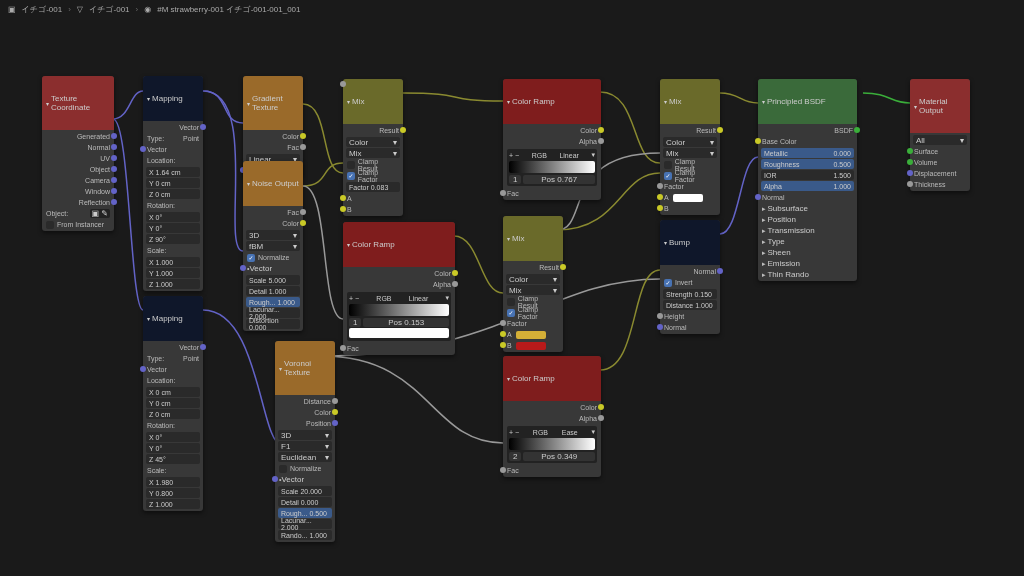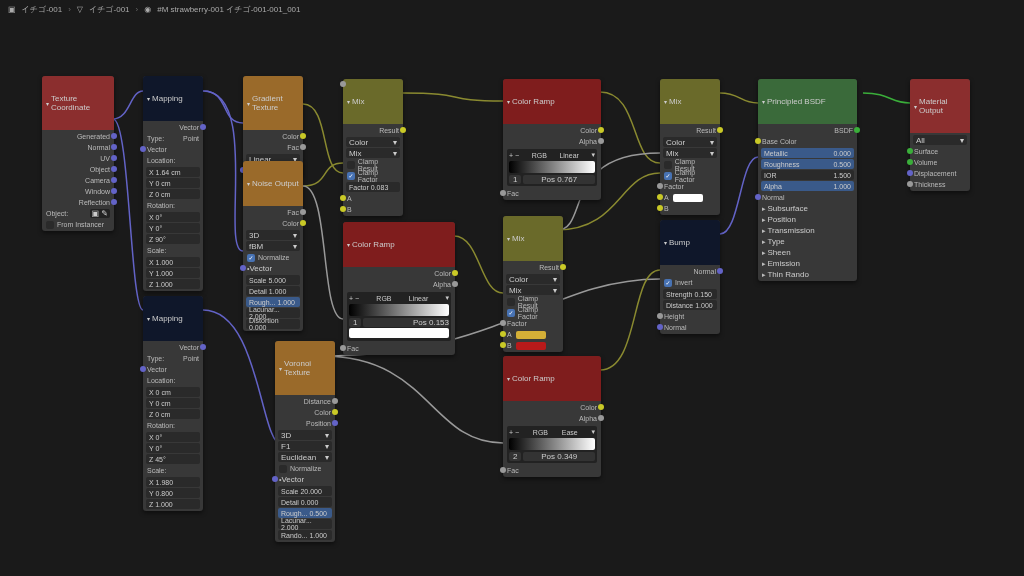--- a/index.html
+++ b/index.html
@@ -426,21 +426,21 @@
     <div class="ramp">
       <div class="ramp-top">
             <span>+ −</span>
             <span>RGB</span>
             <span>Linear</span>
             <span>▾</span>
           </div>
       <div class="ramp-bar"></div>
       <div style="display:flex;gap:2px;margin-top:2px">
             <span style="background:#333;padding:0 4px;border-radius:2px">1</span>
-            <span style="flex:1;background:#333;padding:0 0;border-radius:2px;text-align:right"><span>Pos</span> <span>0.153</span></span>
+            <span style="flex:1;background:#333;padding:0 0;border-radius:2px;text-align:center"><span>Pos</span> <span>0.153</span></span>
           </div>
       <div class="swatch" style="background:#fff"></div>
     </div>
     <div class="row in">
           <div class="sock l grey"></div>
           <span class="lbl">Fac</span>
         </div>
   </div>
 </div>
 

